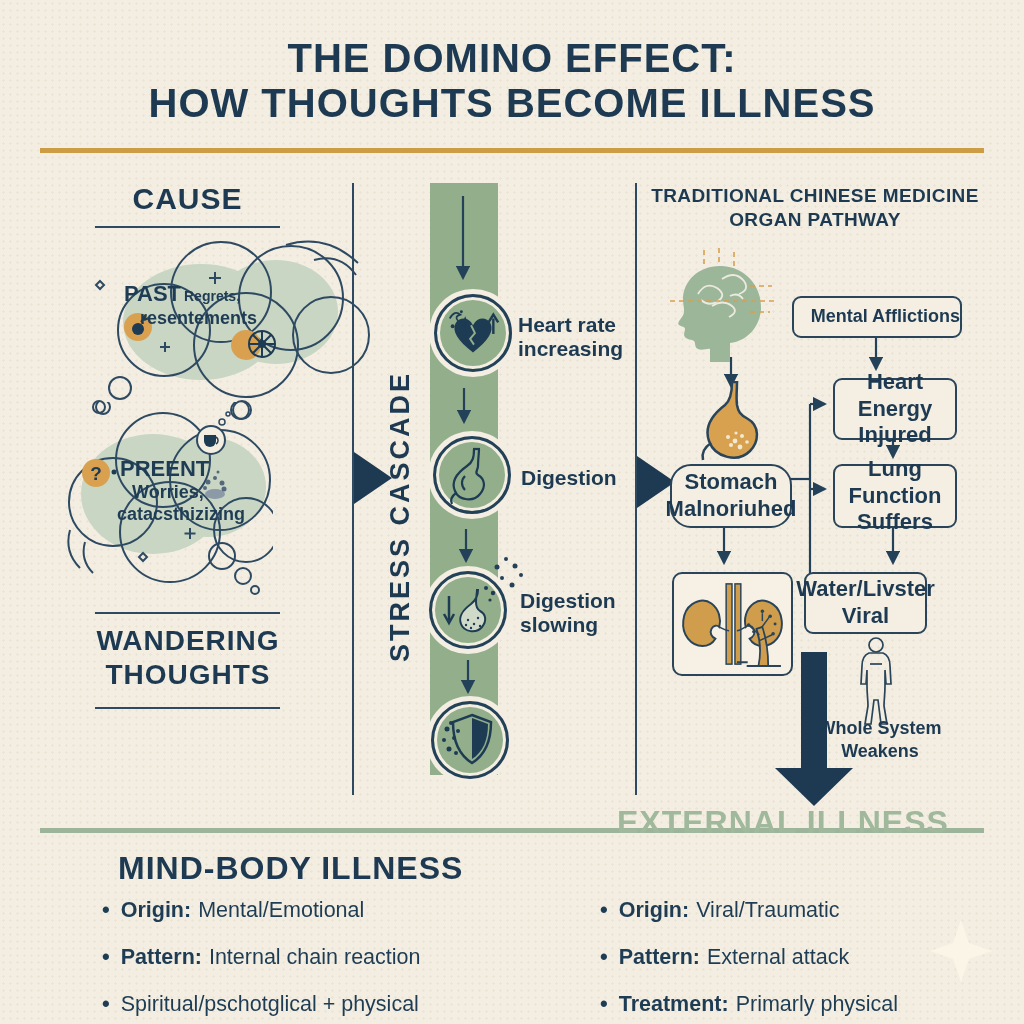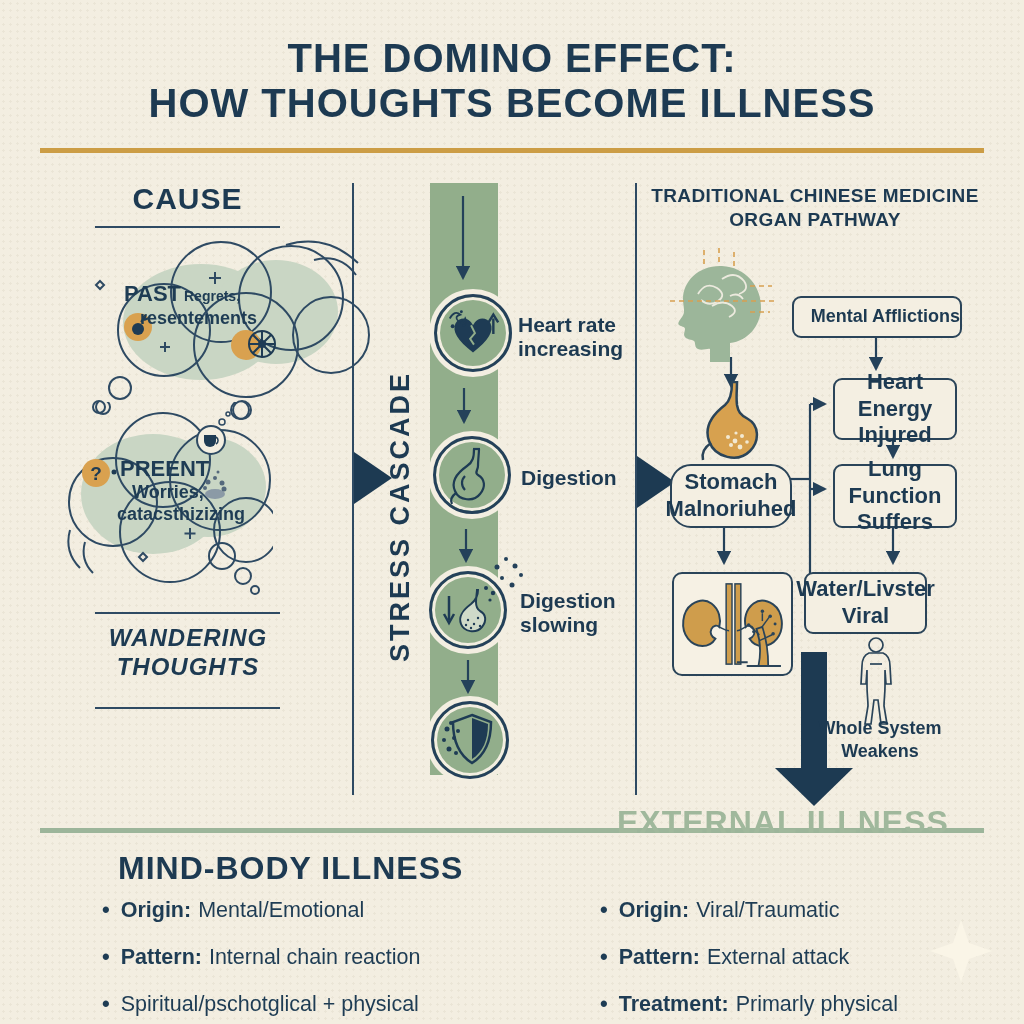--- a/index.html
+++ b/index.html
@@ -143,21 +143,21 @@
     <g stroke="#2e4a63" stroke-width="2" fill="none">
       <path d="M132 126 v11 M126.5 131.5 h11"></path>
       <path d="M85 151 l4 4 l-4 4 l-4 -4 z"></path>
     </g>
   </svg>
   <div class="abs bubble-txt" style="left:120px;top:456px;font-size:22px;">PREENT</div>
   <div class="abs bubble-txt" style="left:132px;top:470px;font-size:18px;margin-top:12px;">Worries,</div>
   <div class="abs bubble-txt" style="left:117px;top:504px;font-size:18px;">catacsthizizing</div>
 
   <div class="abs hline" style="left:95px;top:612px;width:185px;"></div>
-  <div class="abs sec-head" style="left:83px;top:624px;width:210px;font-size:24px;line-height:1.2;font-style:italic;">
+  <div class="abs sec-head" style="left:83px;top:624px;width:210px;font-size:28px;line-height:1.2;">
     <div>WANDERING</div>
     <div>THOUGHTS</div>
   </div>
   <div class="abs hline" style="left:95px;top:707px;width:185px;"></div>
 
   <div class="abs band"></div>
   <div class="abs vlabel">STRESS CASCADE</div>
 
   <svg class="abs" style="left:0;top:0;" width="1024" height="1024" viewBox="0 0 1024 1024">
     <defs>

